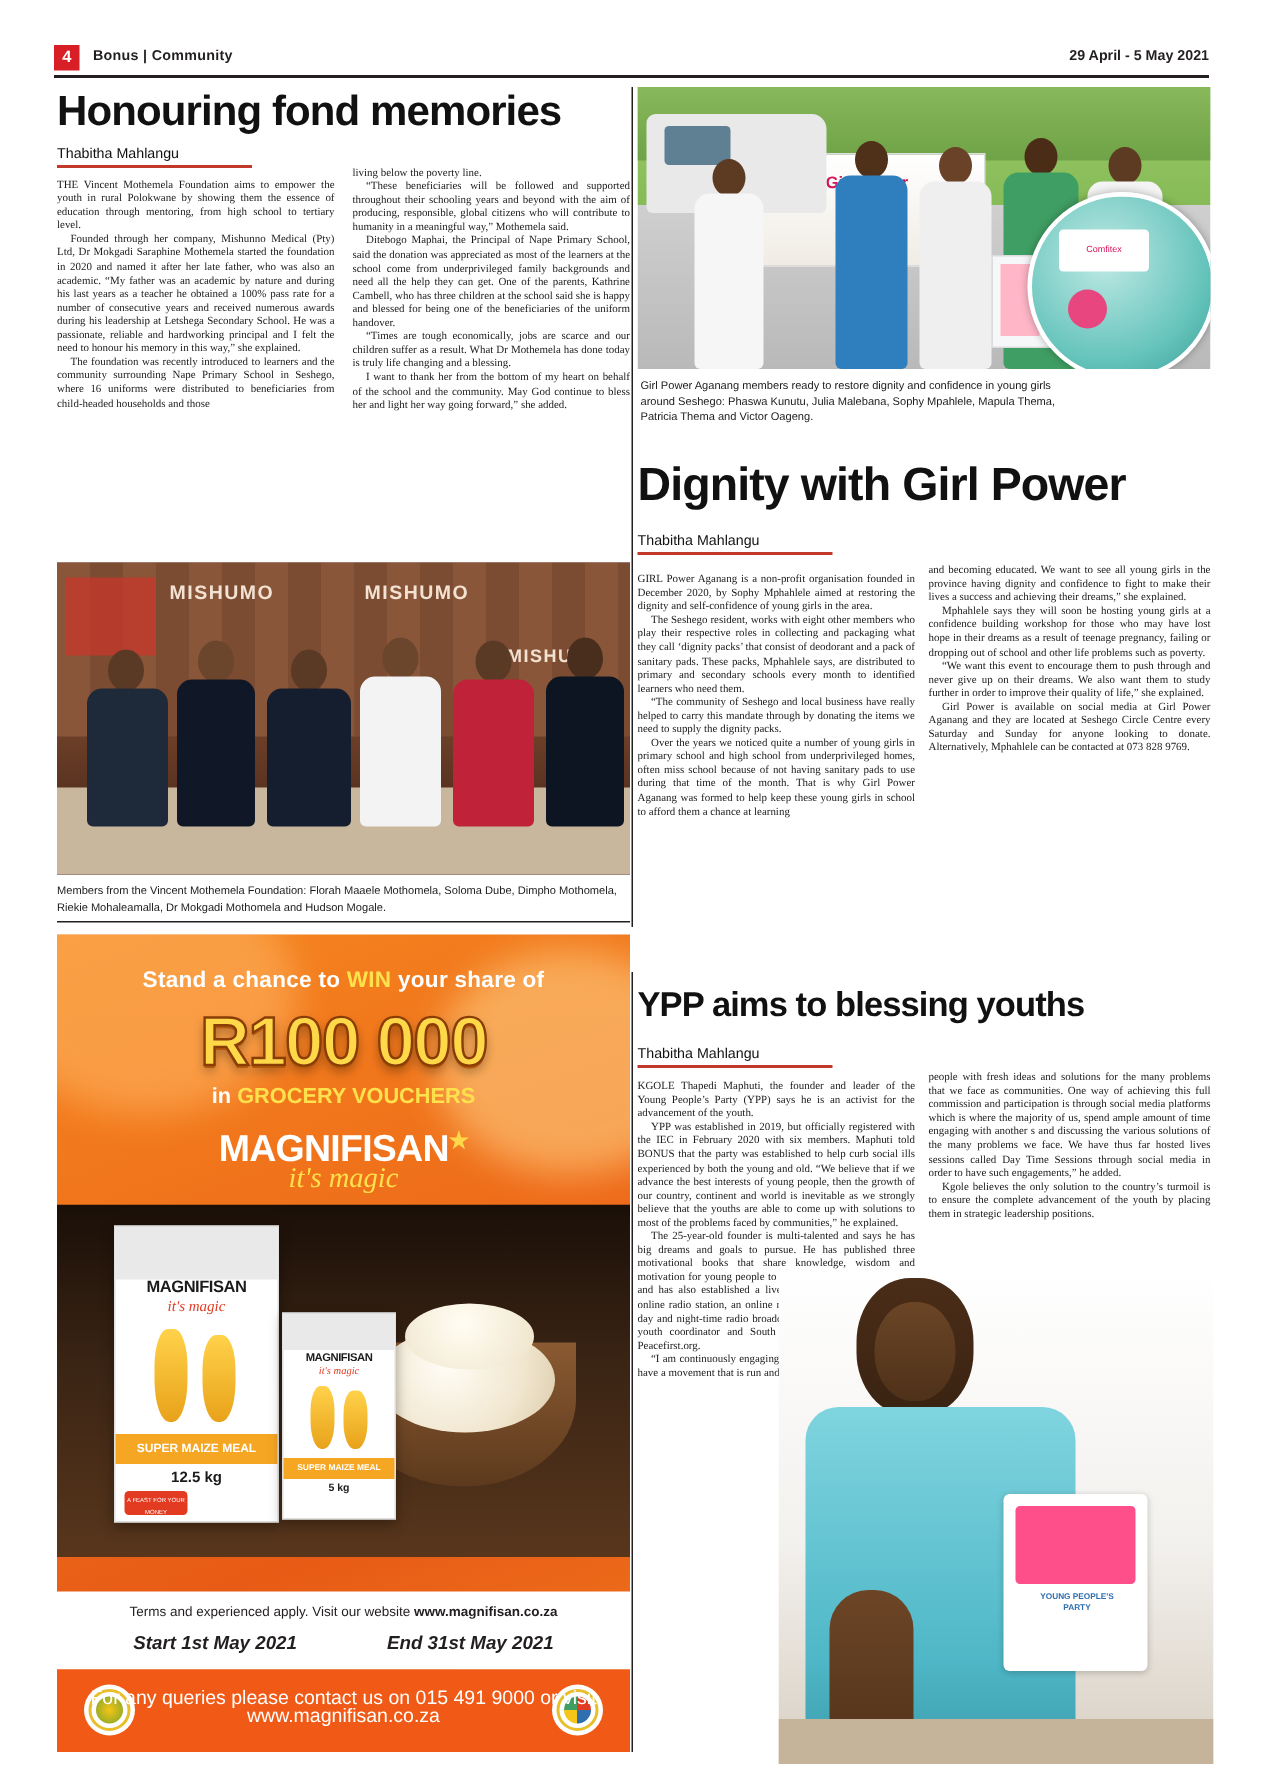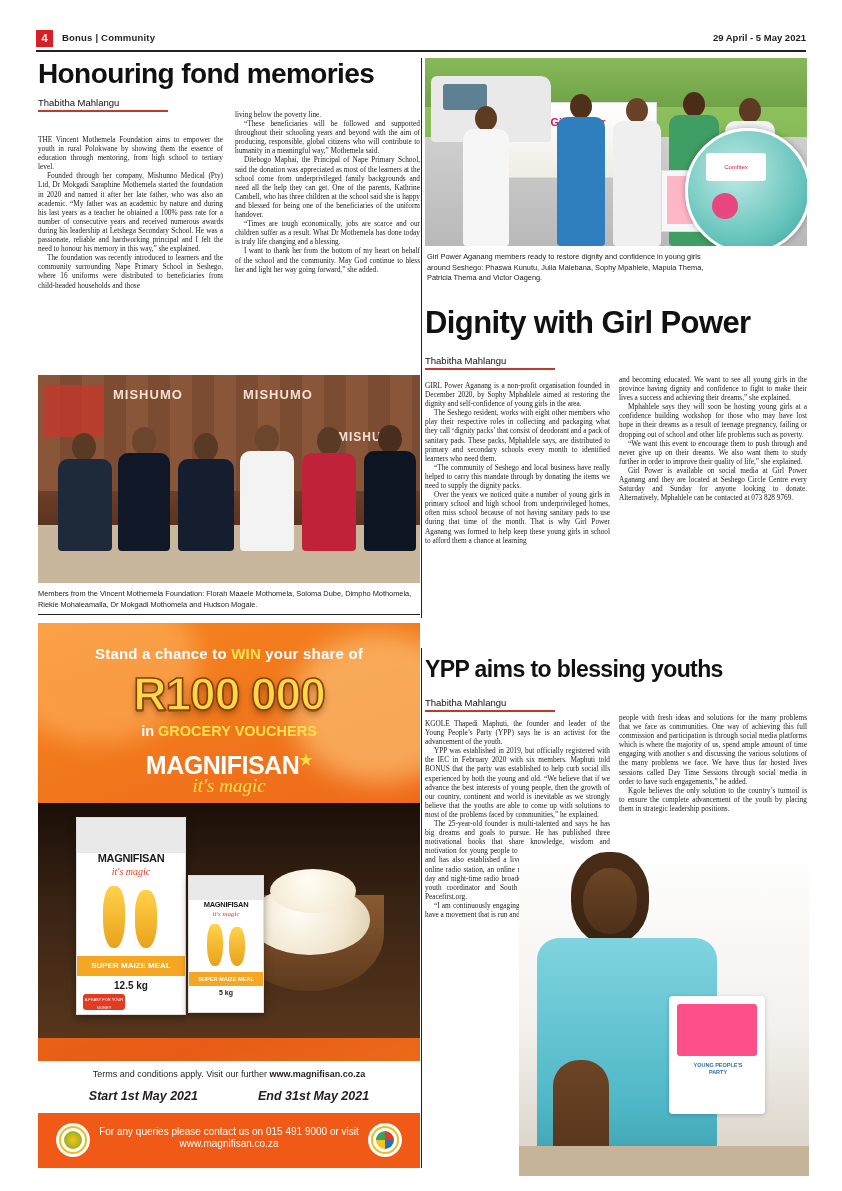--- a/index.html
+++ b/index.html
@@ -22,21 +22,21 @@
   .byline-rule{height:1.6px;background:#c0392b;margin-top:2px;}
   .col{font-family:"Liberation Serif",serif;font-size:7.3px;line-height:9.1px;text-align:justify;color:#1a1a1a;}
   .col p{margin:0;text-indent:9px;}
   .col p.noind{text-indent:0;}
   .caption{font-family:"Liberation Sans",sans-serif;font-size:7.4px;line-height:10.5px;color:#1a1a1a;}
   .rule-thin{background:#231f20;}
 
   
   #a1-head{position:absolute;left:38px;top:58px;width:380px;font-size:28px;line-height:32px;}
   #a1-byline{position:absolute;left:38px;top:97px;width:130px;}
-  #a1-c1{position:absolute;left:38px;top:118px;width:185px;margin-top:17px;}
+  #a1-c1{position:absolute;left:38px;top:118px;width:185px;}
   #a1-c2{position:absolute;left:235px;top:110px;width:185px;}
 
   
   #photo1{position:absolute;left:38px;top:375px;width:382px;height:208px;overflow:hidden;background:#6a3b2a;}
   #cap1{position:absolute;left:38px;top:589px;width:382px;}
   #cap1rule{position:absolute;left:38px;top:614px;width:382px;height:1.4px;}
 
   
   #vsep{position:absolute;left:421px;top:58px;width:1.4px;height:560px;background:#231f20;}
   #vsep2{position:absolute;left:421px;top:648px;width:1.4px;height:520px;background:#231f20;}
@@ -85,21 +85,21 @@
   #ad-white{position:absolute;left:0;top:438px;width:382px;height:52px;background:#fff;}
   #ad-white .t1{position:absolute;left:0;top:8px;width:382px;text-align:center;
      font-family:"Liberation Sans",sans-serif;font-size:9px;color:#231f20;}
   #ad-white .t1 b{font-weight:bold;}
   #ad-white .t2{position:absolute;left:0;top:25px;width:382px;text-align:center;}
   #ad-white .t2 span{font-family:"Liberation Sans",sans-serif;font-size:12.5px;font-weight:bold;
      font-style:italic;color:#231f20;}
   #ad-white .t2 .st{margin-right:60px;}
   #ad-foot{position:absolute;left:0;top:490px;width:382px;height:55px;background:#f05a16;}
   #ad-foot .f1{position:absolute;left:0;top:13px;width:382px;text-align:center;
-     font-family:"Liberation Sans",sans-serif;font-size:10px;color:#fff;line-height:12px;}
+     font-family:"Liberation Sans",sans-serif;font-size:13px;color:#fff;line-height:12px;}
   .ad-logo{position:absolute;top:10px;width:34px;height:34px;border-radius:50%;background:#fff;}
   .ad-logo.l{left:18px;}
   .ad-logo.r{right:18px;}
   .ad-logo .ring{position:absolute;left:3px;top:3px;width:28px;height:28px;border-radius:50%;
      border:2px solid #e8bf2a;box-sizing:border-box;}
   .ad-logo .inner{position:absolute;left:8px;top:8px;width:18px;height:18px;border-radius:50%;}
 
   
   .bag{position:absolute;background:#ffffff;border:1px solid #dedede;box-shadow:0 3px 8px rgba(0,0,0,.35);}
   .bag .top{position:absolute;left:0;top:0;width:100%;height:18%;background:#e9e9e9;}
@@ -351,21 +351,21 @@
             <div class="bt" style="font-size:5.6px;line-height:14px;">SUPER MAIZE MEAL</div>
           </div>
           <div class="brand" style="top:113px;font-size:7px;color:#1b1b1b;">5 kg</div>
         </div>
       </div>
     </div>
 
 
     <div id="ad-white">
       <div class="t1">
-        <span>Terms and conditions apply. Visit our further </span><b>www.magnifisan.co.za</b>
+        <span>Terms and experienced apply. Visit our website </span><b>www.magnifisan.co.za</b>
       </div>
       <div class="t2">
         <span class="st">Start  1st May 2021</span><span>End 31st May 2021</span>
       </div>
     </div>
 
     <div id="ad-foot">
       <div class="ad-logo l">
         <div class="ring"></div>
         <div class="inner" style="background:radial-gradient(circle,#f5c518,#7ba428);"></div>

